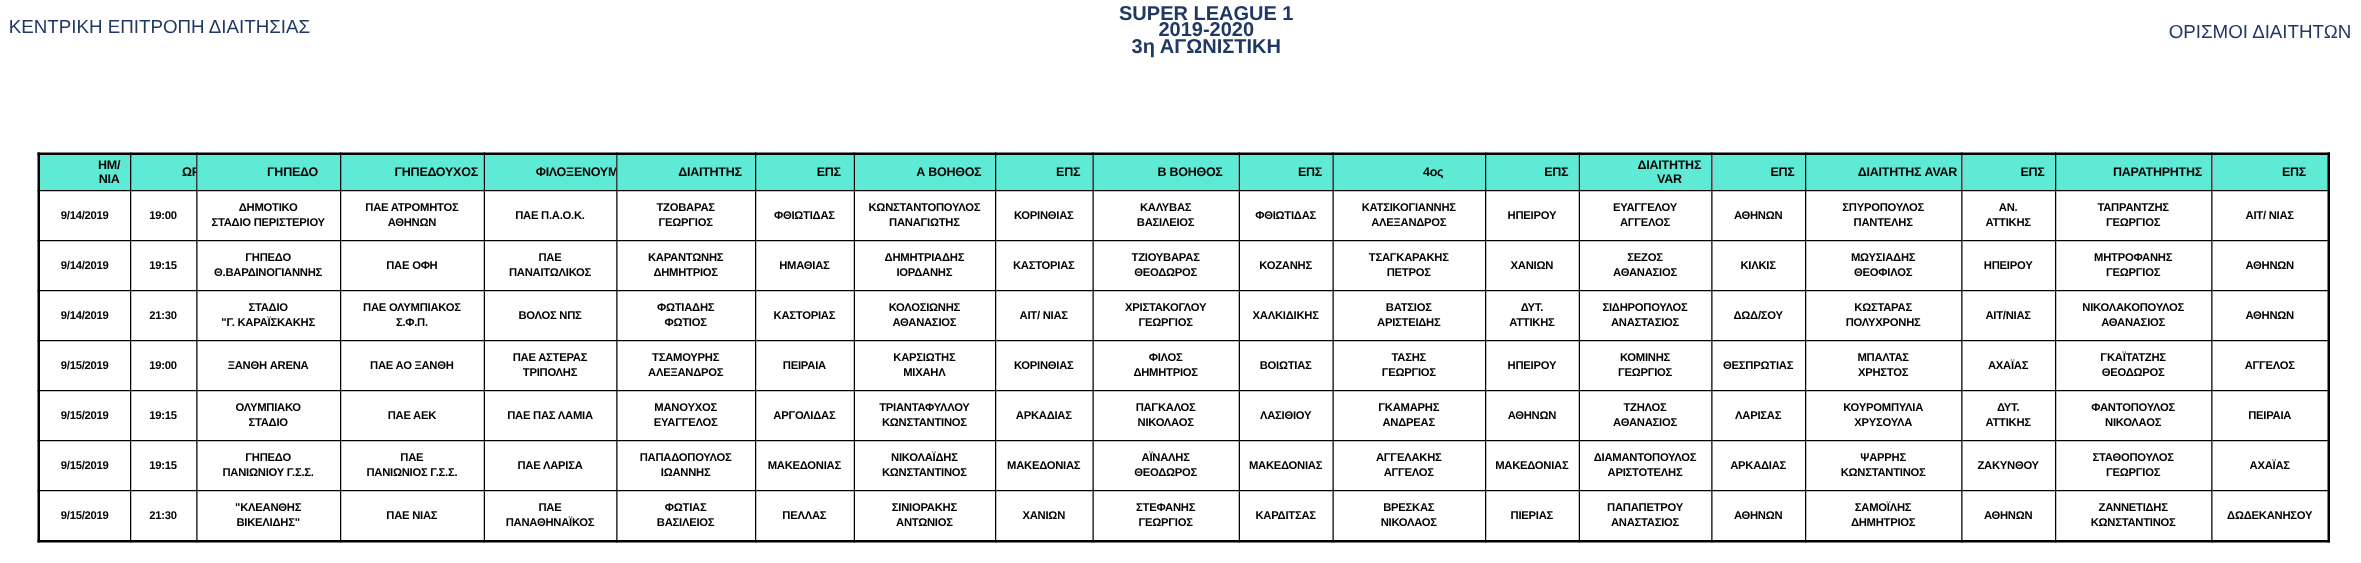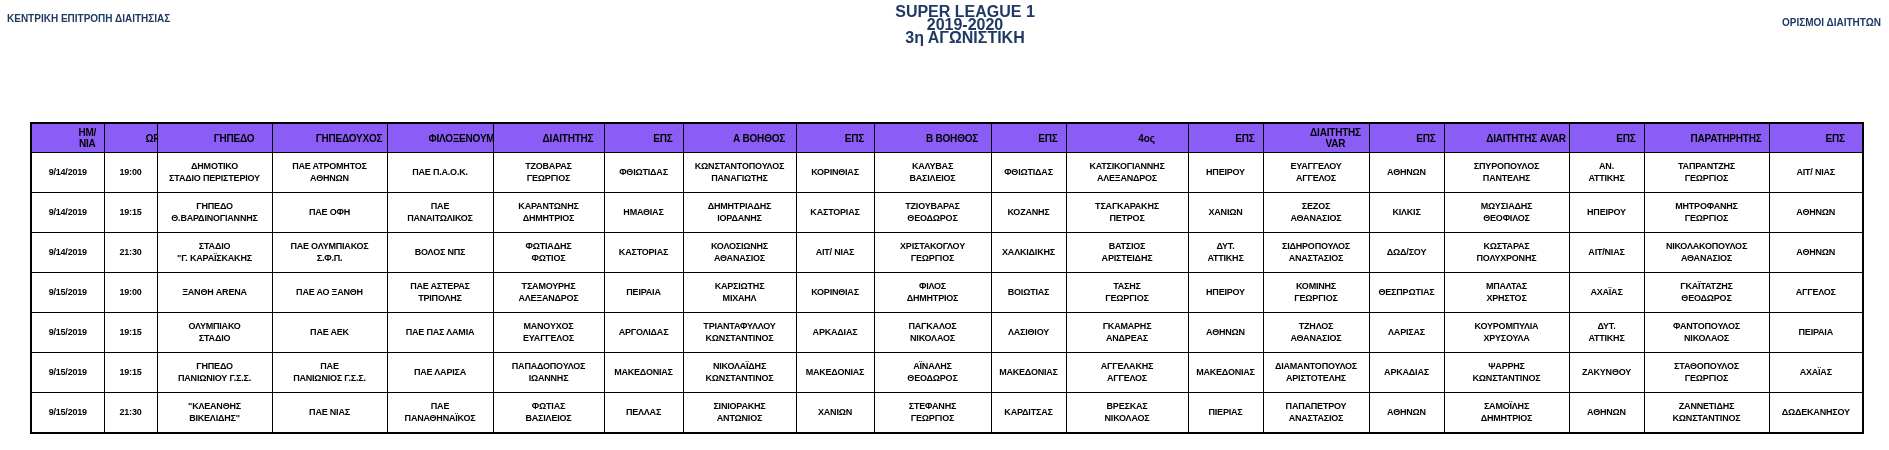--- a/index.html
+++ b/index.html
@@ -10,22 +10,22 @@
   body {
     width: 1889px;
     height: 450px;
     position: relative;
     overflow: hidden;
     font-family: "Liberation Sans", sans-serif;
   }
   .top-label {
     position: absolute;
     color: #1F3864;
-    font-size: 10px;
-    font-weight: bold;
+    font-size: 15px;
+    font-weight: normal;
     white-space: nowrap;
   }
   #committee-label { left: 7px; top: 13px; }
   #right-label { right: 8px; top: 17px; }
   #center-title {
     position: absolute;
     left: 820px;
     width: 290px;
     top: 5px;
     text-align: center;
@@ -47,21 +47,21 @@
     border: 1px solid #000000;
     text-align: center;
     vertical-align: middle;
     font-weight: bold;
     color: #000000;
     padding: 1px 2px;
     overflow: hidden;
     letter-spacing: -0.2px;
   }
   #assignments-table th {
-    background: #8b5cf6;
+    background: #5eead4;
     font-size: 10px;
     height: 26px;
     padding-left: 41px;
   }
   #assignments-table td {
     background: #ffffff;
     font-size: 9px;
     height: 37px;
     white-space: pre-line;
     line-height: 1.3;

